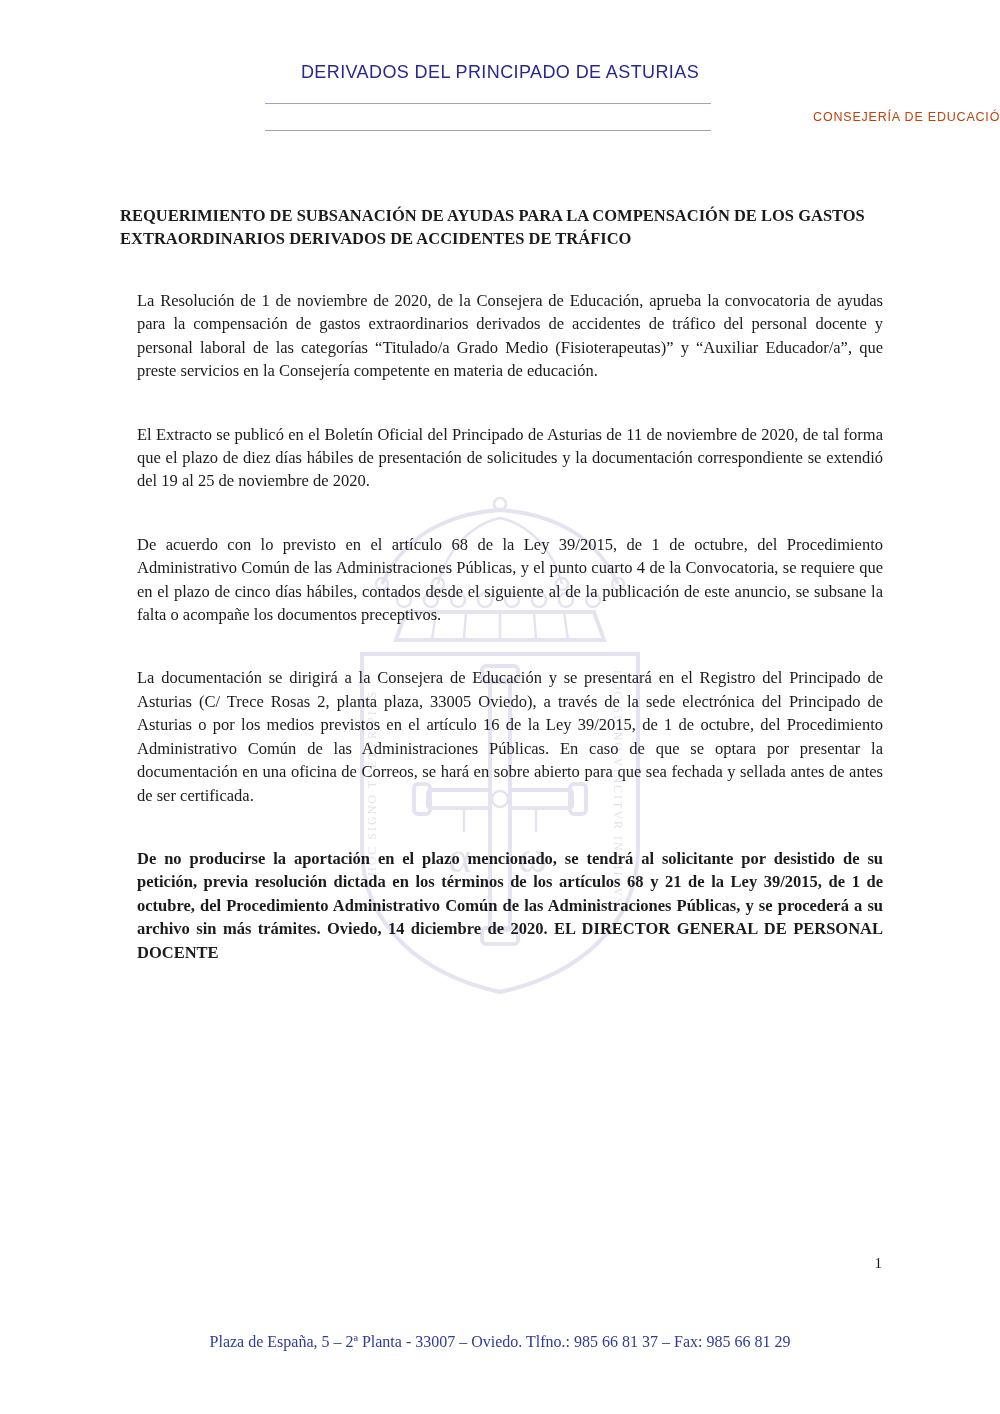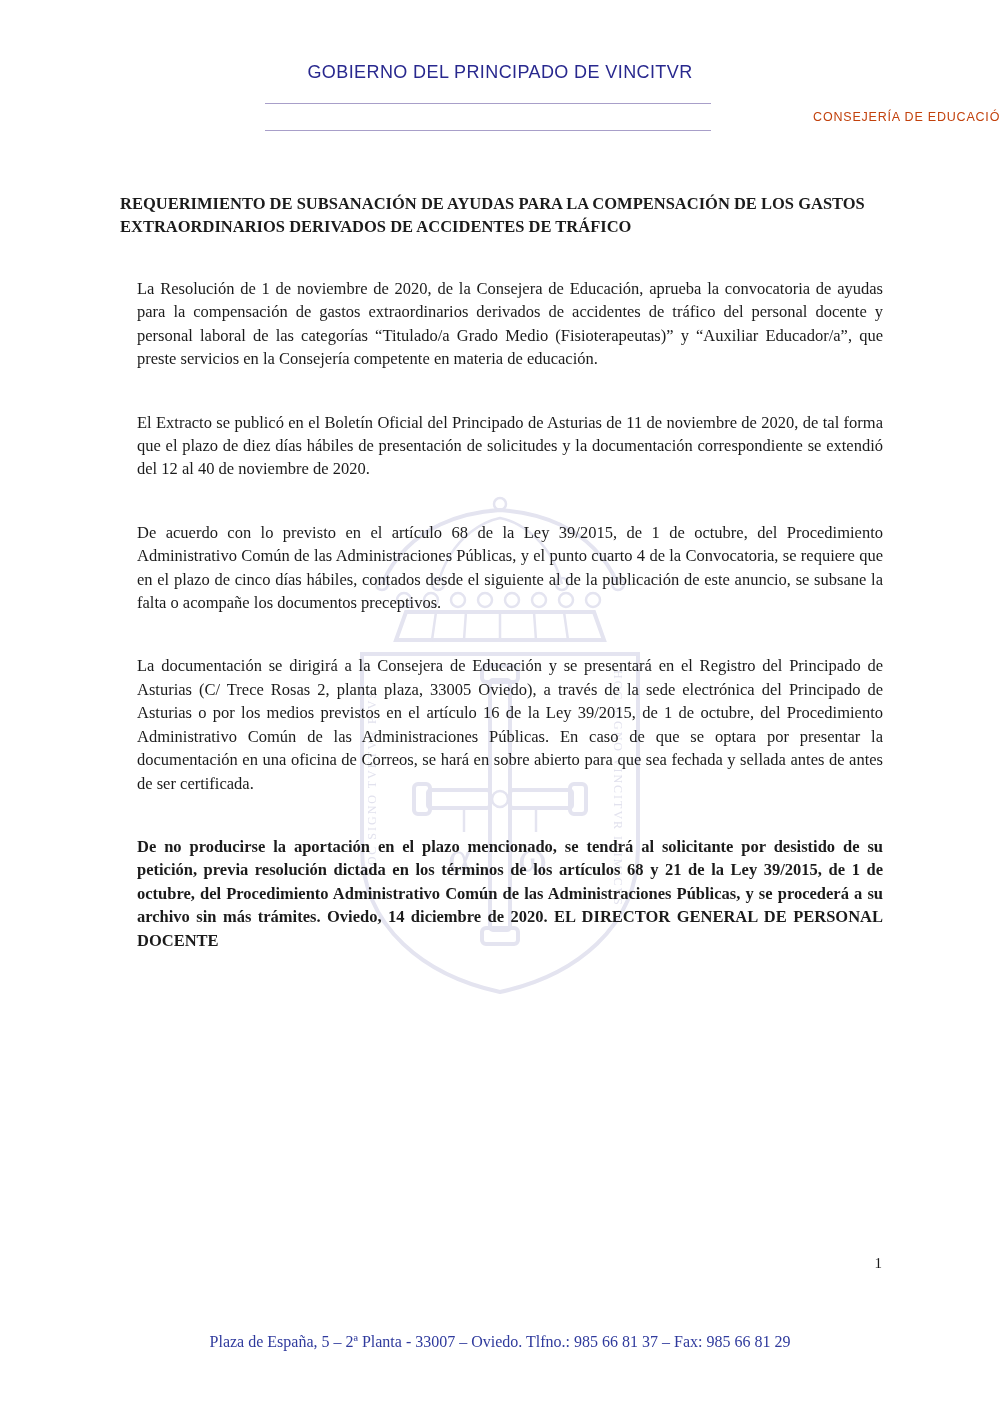--- a/index.html
+++ b/index.html
@@ -35,21 +35,21 @@
   
   .watermark {
     position:absolute; left:352px; top:488px;
     z-index:0; pointer-events:none;
   }
   .wm-stroke { fill:none; stroke:#E4E4F0; stroke-width:4; }
   .wm-thin   { fill:none; stroke:#E4E4F0; stroke-width:2.5; }
   .wm-text   { fill:#E2E2EE; font-family:"Liberation Serif", serif; }
   
   .content {
-    position:absolute; left:120px; top:192px; width:763px;
+    position:absolute; left:120px; top:204px; width:763px;
     z-index:1;
     color:#1B1B1B;
     font-size:16.5px; line-height:1.42;
     text-align:justify;
   }
   .doc-title {
     font-weight:bold; text-align:left;
     margin:0 0 38px 0;
   }
   .content p { margin:0 0 40px 17px; }
@@ -65,21 +65,21 @@
     font-size:16px;
     color:#2F3A9D;
     z-index:1;
   }
 </style>
 </head>
 <body>
 
 <div class="page">
 
-  <div class="gov-title">GOBIERNO DEL PRINCIPADO DE VINCITVR</div>
+  <div class="gov-title">DERIVADOS DEL PRINCIPADO DE ASTURIAS</div>
   <div class="header-rule rule-top"></div>
   <div class="dept-title">CONSEJERÍA DE EDUCACIÓN</div>
   <div class="header-rule rule-bottom"></div>
 
   <svg class="watermark" width="300" height="510" viewBox="0 0 300 510" aria-hidden="true">
 
     <circle class="wm-thin" cx="148" cy="16" r="6"></circle>
     <path class="wm-stroke" d="M30,96 C58,34 118,24 148,22 C178,24 238,34 266,96"></path>
     <path class="wm-thin" d="M86,96 C100,44 138,32 148,30 C158,32 196,44 210,96"></path>
     <circle class="wm-thin" cx="30" cy="96" r="6"></circle>
@@ -118,21 +118,21 @@
       <text class="wm-text" x="166" y="384" font-size="44">ω</text>
     </g>
 
     <text class="wm-text" transform="translate(24,388) rotate(-90)" font-size="12" letter-spacing="2">HOC SIGNO TVETVR PIVS</text>
     <text class="wm-text" transform="translate(262,182) rotate(90)" font-size="12" letter-spacing="2">HOC SIGNO VINCITVR INIMICVS</text>
   </svg>
 
   <div class="content">
     <div class="doc-title">REQUERIMIENTO DE SUBSANACIÓN DE AYUDAS PARA LA COMPENSACIÓN DE LOS GASTOS EXTRAORDINARIOS DERIVADOS DE ACCIDENTES DE TRÁFICO</div>
     <p>La Resolución de 1 de noviembre de 2020, de la Consejera de Educación, aprueba la convocatoria de ayudas para la compensación de gastos extraordinarios derivados de accidentes de tráfico del personal docente y personal laboral de las categorías “Titulado/a Grado Medio (Fisioterapeutas)” y “Auxiliar Educador/a”, que preste servicios en la Consejería competente en materia de educación.</p>
-    <p>El Extracto se publicó en el Boletín Oficial del Principado de Asturias de 11 de noviembre de 2020, de tal forma que el plazo de diez días hábiles de presentación de solicitudes y la documentación correspondiente se extendió del 12 al 40 de noviembre de 2020.</p>
+    <p>El Extracto se publicó en el Boletín Oficial del Principado de Asturias de 11 de noviembre de 2020, de tal forma que el plazo de diez días hábiles de presentación de solicitudes y la documentación correspondiente se extendió del 19 al 25 de noviembre de 2020.</p>
     <p>De acuerdo con lo previsto en el artículo 68 de la Ley 39/2015, de 1 de octubre, del Procedimiento Administrativo Común de las Administraciones Públicas, y el punto cuarto 4 de la Convocatoria, se requiere que en el plazo de cinco días hábiles, contados desde el siguiente al de la publicación de este anuncio, se subsane la falta o acompañe los documentos preceptivos.</p>
     <p>La documentación se dirigirá a la Consejera de Educación y se presentará en el Registro del Principado de Asturias (C/ Trece Rosas 2, planta plaza, 33005 Oviedo), a través de la sede electrónica del Principado de Asturias  o por los medios previstos en el artículo 16 de la Ley 39/2015, de 1 de octubre, del Procedimiento Administrativo Común de las Administraciones Públicas. En caso de que se optara por presentar la documentación en una oficina de Correos, se hará en sobre abierto para que sea fechada y sellada antes de antes de ser certificada.</p>
     <p>De no producirse la aportación en el plazo mencionado, se tendrá al solicitante por desistido de su petición, previa resolución dictada en los términos de los artículos 68 y 21 de la Ley 39/2015, de 1 de octubre, del Procedimiento Administrativo Común de las Administraciones Públicas, y se procederá a su archivo sin más trámites. Oviedo, 14 diciembre de 2020. EL DIRECTOR GENERAL DE PERSONAL DOCENTE</p>
   </div>
 
   <div class="page-number">1</div>
 
   <div class="footer-address">Plaza de España, 5 – 2ª Planta - 33007 – Oviedo. Tlfno.: 985 66 81 37 – Fax: 985 66 81 29</div>
 
 </div>

